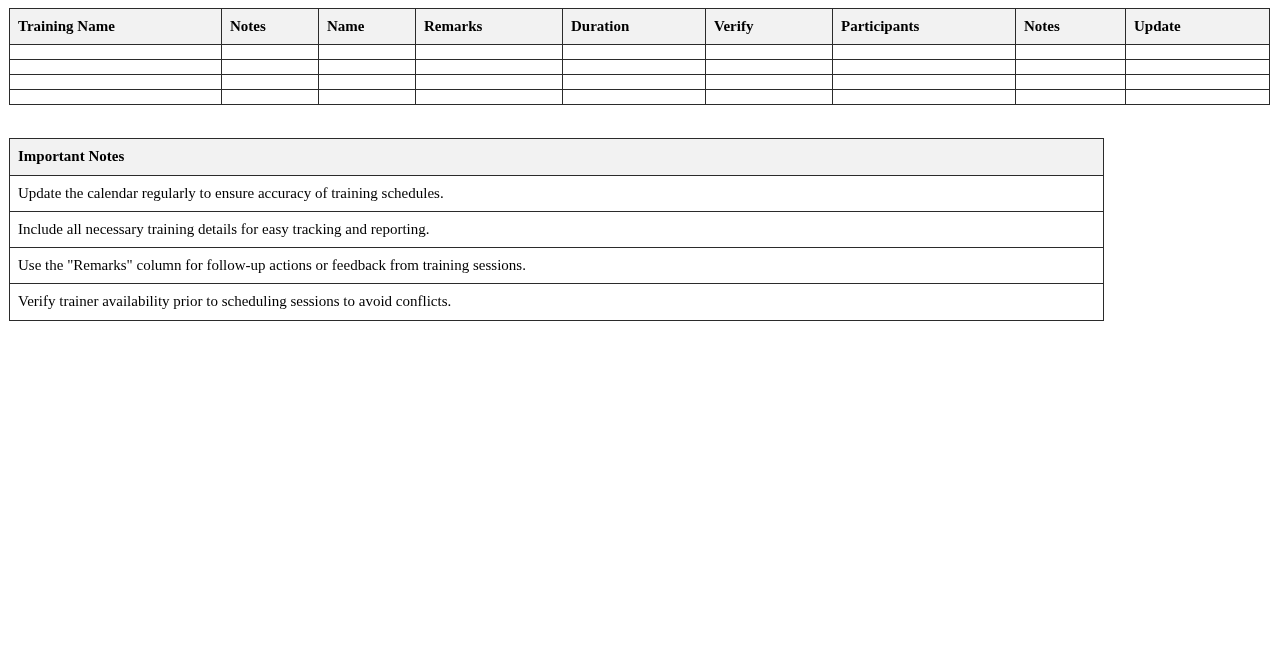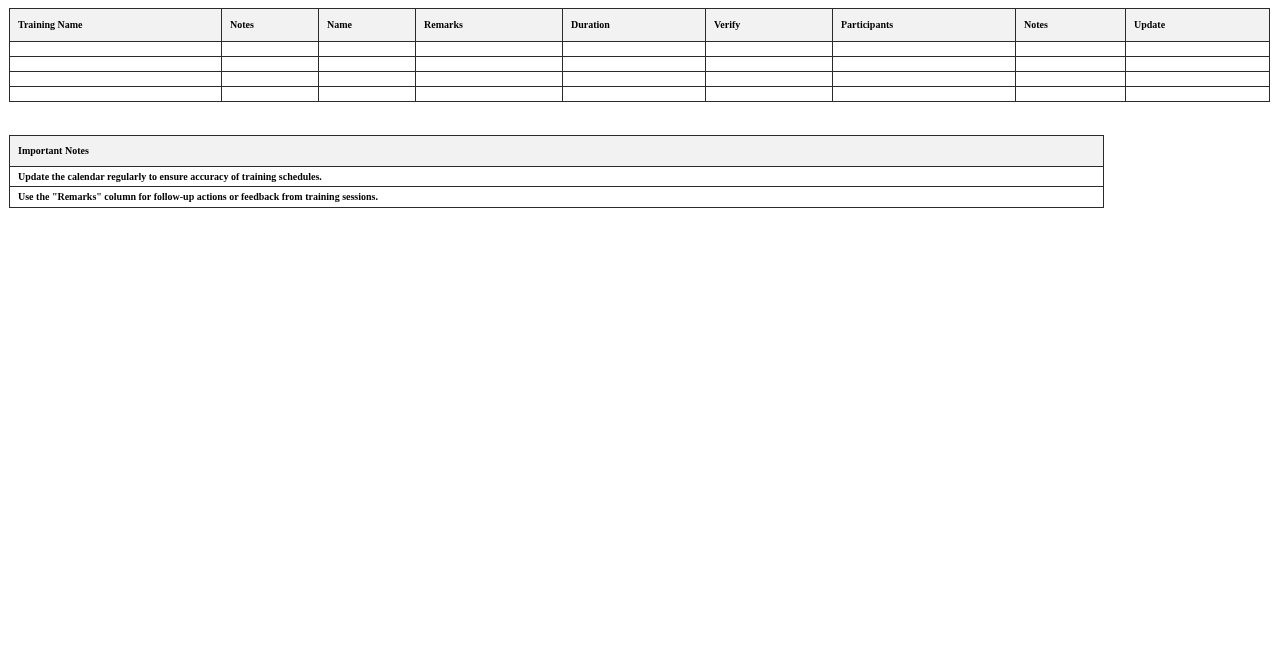--- a/index.html
+++ b/index.html
@@ -24,21 +24,21 @@
     width: 1095px;
     border-collapse: collapse;
     table-layout: fixed;
     border: 1px solid #2b2b2b;
   }
   table.grid th,
   table.grid td {
     border: 1px solid #2b2b2b;
     text-align: left;
     vertical-align: middle;
-    font-size: 10px;
+    font-size: 15px;
     line-height: 1.15;
   }
 
   
   table.schedule th {
     background: #f2f2f2;
     font-weight: bold;
     padding: 9px 8px;
     height: 14px;
   }
@@ -60,22 +60,22 @@
 
   .spacer { height: 33px; }
 
   
   table.notes th {
     background: #f2f2f2;
     font-weight: bold;
     padding: 9px 8px;
   }
   table.notes td {
-    padding: 4px 8px;
-    font-weight: bold;
+    padding: 9px 8px;
+    font-weight: normal;
   }
 </style>
 </head>
 <body>
 
 <div class="page">
 
   <table class="grid schedule">
     <colgroup>
       <col class="col-training">
@@ -155,18 +155,24 @@
     <thead>
       <tr>
         <th>Important Notes</th>
       </tr>
     </thead>
     <tbody>
       <tr>
         <td>Update the calendar regularly to ensure accuracy of training schedules.</td>
       </tr>
       <tr>
+        <td>Include all necessary training details for easy tracking and reporting.</td>
+      </tr>
+      <tr>
         <td>Use the "Remarks" column for follow-up actions or feedback from training sessions.</td>
+      </tr>
+      <tr>
+        <td>Verify trainer availability prior to scheduling sessions to avoid conflicts.</td>
       </tr>
     </tbody>
   </table>
 
 </div>
 
 </body></html>

